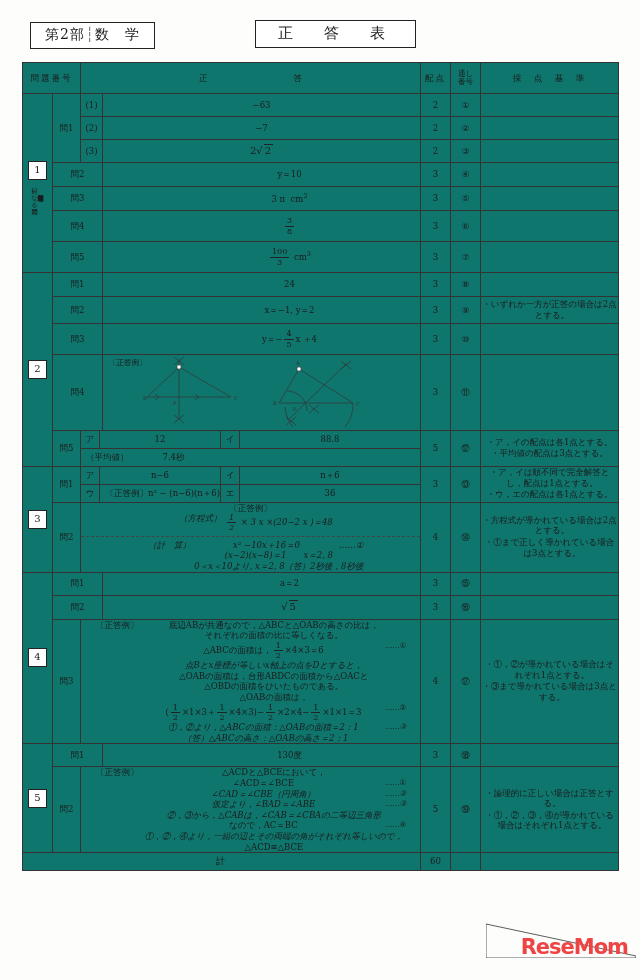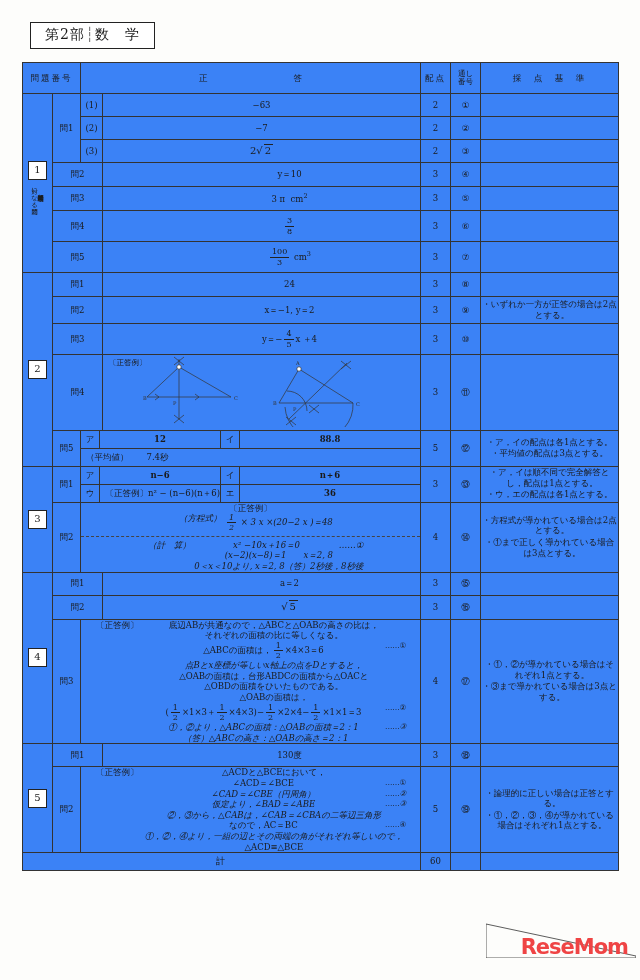--- a/index.html
+++ b/index.html
@@ -33,21 +33,21 @@
     padding:3px 22px 4px 22px;
     font-size:15px;letter-spacing:8px;background:#fff;white-space:nowrap;
   }
 
   
   table.sheet{
     position:absolute;left:22px;top:62px;
     width:596px;
     border-collapse:collapse;
     table-layout:fixed;
-    background:#3b82f6;
+    background:#0f766e;
   }
   table.sheet td,table.sheet th{
     border:0.9px solid #333;
     font-weight:normal;
     font-size:8.5px;
     padding:0;
     vertical-align:middle;
     text-align:center;
     line-height:1.25;
   }
@@ -104,21 +104,21 @@
   .frac .den{display:block;padding:0 2px;font-size:8px;line-height:1.15;}
   .sqrt{display:inline-block;}
   .sqrt > .rad{position:relative;padding:0 2px 0 1px;border-top:1px solid #222;margin-left:1px;}
   .rt{font-size:10px;}
   sup{font-size:6.5px;vertical-align:super;}
 
   
   table.inner{width:100%;border-collapse:collapse;table-layout:fixed;}
   table.inner td{border:0.9px solid #333;font-size:8.5px;height:17px;}
   table.inner td.lab{width:18px;}
-  table.inner td.val{font-weight:bold;}
+  table.inner td.val{}
   table.inner tr:first-child td{border-top:0;}
   table.inner tr:last-child td{border-bottom:0;}
   table.inner td:first-child{border-left:0;}
   table.inner td:last-child{border-right:0;}
 
   
   .proof{
     text-align:left;font-size:8px;line-height:1.42;
     padding:3px 4px 3px 8px;position:relative;
   }
@@ -148,20 +148,21 @@
 </style>
 </head>
 <body>
 
 <div class="page">
 
   <div class="top">
     <div class="subject-box">
       <span>第2部</span><span class="dotsep">┆</span><span>数　学</span>
     </div>
+    <div class="title-box">正　答　表</div>
   </div>
 
   <table class="sheet">
     <colgroup>
       <col class="c-sec">
         <col class="c-q">
         <col class="c-sub">
         <col class="c-ans">
       <col class="c-pt">
         <col class="c-no">
@@ -331,21 +332,21 @@
         <table class="inner">
           <tbody>
                 <tr>
             <td class="lab">ア</td>
             <td class="val" style="width:120px">12</td>
             <td class="lab">イ</td>
             <td class="val">88.8</td>
           </tr>
           <tr>
             <td colspan="4" style="text-align:left;padding-left:5px;border-bottom:0">
-              <span style="margin-right:18px">（平均値）</span><span>7.4秒</span>
+              <span style="margin-right:34px">（平均値）</span><span>7.4秒</span>
             </td>
           </tr>
         </tbody>
             </table>
       </td>
       <td class="pt-cell">5</td>
       <td class="no-cell">⑫</td>
       <td class="thick-r crit-cell">
         <p>・ア，イの配点は各1点とする。</p>
         <p>・平均値の配点は3点とする。</p>

